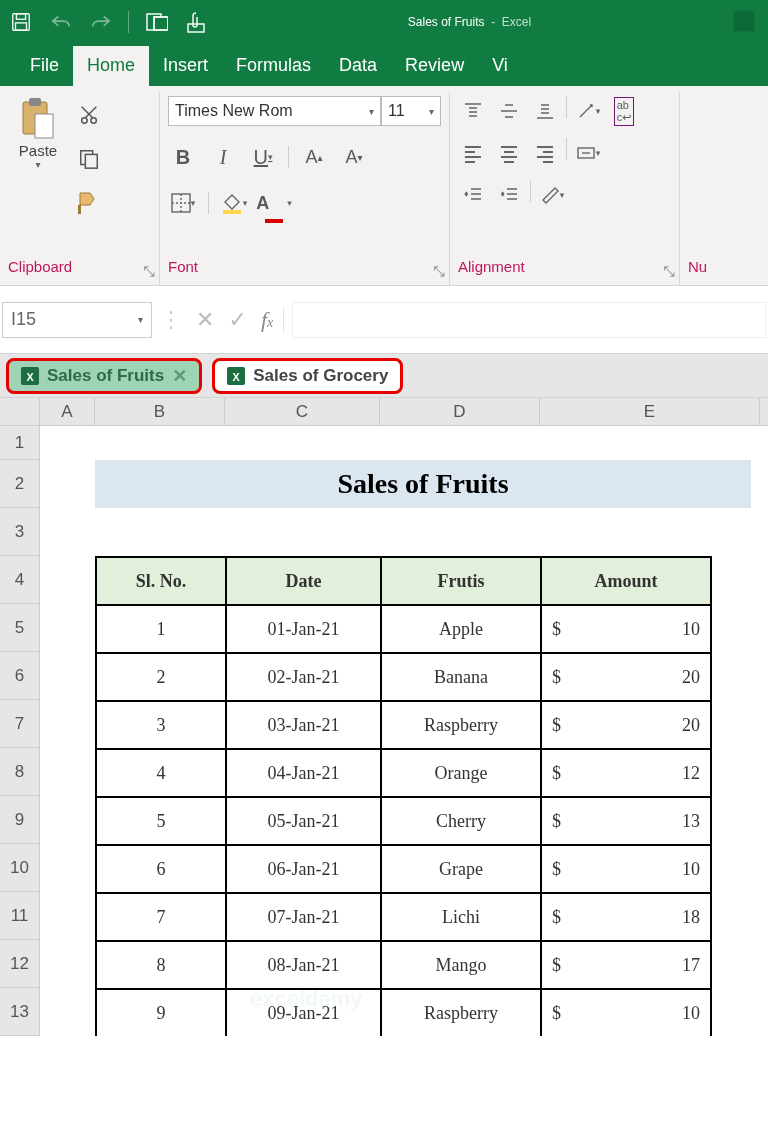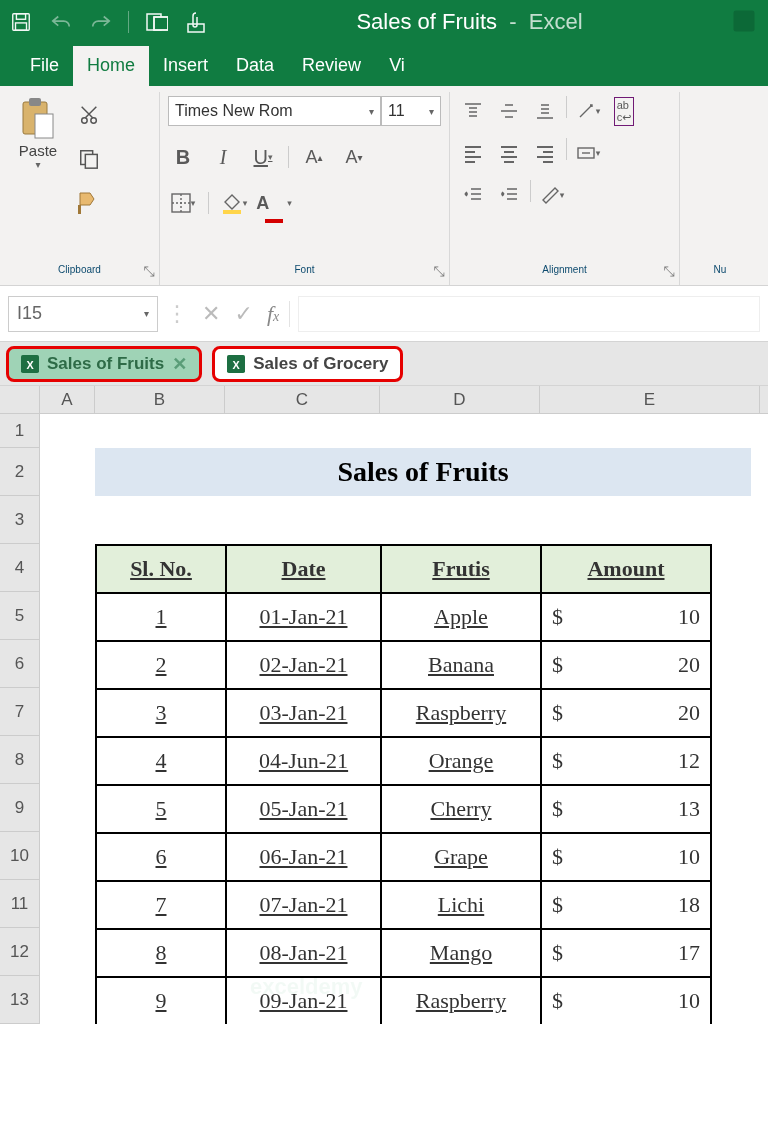--- a/index.html
+++ b/index.html
@@ -2,56 +2,56 @@
 <html><head>
 <meta charset="utf-8">
 <style>
   * { box-sizing: border-box; margin: 0; padding: 0; }
   body { font-family: "Segoe UI", Arial, sans-serif; background: #fff; width: 768px; overflow: hidden; font-size: 14px; color: #333; }
   .titlebar { background: #107c41; height: 44px; display: flex; align-items: center; color: #fff; padding: 0 8px; }
   .titlebar .qat { display: flex; align-items: center; gap: 14px; }
   .titlebar .qat .qbtn { width: 26px; height: 26px; display: flex; align-items: center; justify-content: center; opacity: 0.95; }
   .titlebar .qat .qbtn.dim { opacity: 0.45; }
   .titlebar .qat .sep { width: 1px; height: 22px; background: rgba(255,255,255,0.35); }
-  .title-text { flex: 1; text-align: center; font-size: 22px; white-space: nowrap; }
+  .title-text { flex: 1; text-align: center; font-size: 12px; white-space: nowrap; }
   .title-text .dim { opacity: 0.75; }
   .ribbon-tabs { background: #107c41; height: 42px; display: flex; align-items: flex-end; color: #fff; padding-left: 16px; }
   .ribbon-tabs .rtab { font-size: 18px; padding: 9px 14px 10px; cursor: pointer; }
   .ribbon-tabs .rtab.active { background: #f3f2f1; color: #107c41; font-weight: 400; }
   .ribbon { background: #f3f2f1; border-bottom: 1px solid #d4d4d4; height: 200px; display: flex; padding-top: 6px; position: relative; }
   .ribbon .group { display: flex; flex-direction: column; border-right: 1px solid #d8d8d8; padding: 4px 8px 4px 8px; height: 100%; position: relative; }
   .ribbon .group .body { flex: 1; display: flex; align-items: flex-start; gap: 6px; }
-  .ribbon .group .label { text-align: center; font-size: 10px; color: #0c4a6e; padding: 4px 0 6px; position: relative; }
+  .ribbon .group .label { text-align: left; font-size: 15px; color: #be185d; padding: 4px 0 6px; position: relative; }
   .ribbon .group .launcher { position: absolute; right: 2px; bottom: 6px; width: 16px; height: 16px; display:flex; align-items:center; justify-content:center; color:#777; font-size:14px;}
   .btn { display: flex; flex-direction: column; align-items: center; justify-content: center; min-width: 32px; color: #555; cursor: pointer; }
   .btn svg { display:block; }
   .btn span.lab { font-size: 15px; margin-top: 2px; color:#444;}
   .dd { font-size: 10px; color:#666; }
   .font-select { background:#fff; border:1px solid #bbb; height:30px; display:flex; align-items:center; justify-content:space-between; font-size:16px; padding:0 6px; color:#333; }
   .icon-row { display:flex; flex-wrap:wrap; gap:10px 10px; align-items:center; margin-top:10px; color:#666; }
   .ic { width:30px; height:30px; display:flex; align-items:center; justify-content:center; cursor:pointer; color:#5a5a5a;}
-  .formulabar { background:#fff; border-bottom:1px solid #d4d4d4; height:56px; display:flex; align-items:center; gap:8px; padding:0 8px; }
+  .formulabar { background:#fff; border-bottom:1px solid #d4d4d4; height:68px; display:flex; align-items:center; gap:8px; padding:0 2px; }
   .namebox { width:150px; height:36px; border:1px solid #ccc; background:#fff; display:flex; align-items:center; padding:0 8px; font-size:18px; color:#666;}
   .namebox .dd { margin-left:auto; }
   .fx-tools { display:flex; align-items:center; gap:14px; color:#bbb; font-size:22px; border-right:1px solid #e3e3e3; padding-right:10px;}
   .wb-bar { background:#e6e6e6; height:44px; display:flex; align-items:center; padding:6px 6px; gap:10px; border-bottom:1px solid #d4d4d4;}
   .wb-tab { height:36px; display:flex; align-items:center; gap:8px; padding:0 12px; border-radius:8px; border:3px solid #e60000; font-size:17px; font-weight:bold; cursor:pointer;}
   .wb-tab.active { background:#9fd3b6; color:#2e6b47; }
   .wb-tab.inactive { background:#fff; color:#444; }
   .xicon { width:18px; height:18px; }
   .col-headers { display:flex; background:#e6e6e6; border-bottom:1px solid #ccc; height:28px; }
   .corner { width:40px; border-right:1px solid #ccc; background:#e6e6e6;}
   .ch { text-align:center; border-right:1px solid #ccc; font-size:17px; color:#555; display:flex; align-items:center; justify-content:center;}
   .sheet { display:flex; }
   .rowhdrs { width:40px; background:#e6e6e6; }
   .rh { height:48px; border-bottom:1px solid #ccc; border-right:1px solid #ccc; display:flex; align-items:center; justify-content:center; font-size:17px; color:#555; }
   .rh.first { height:34px; }
   .cells { flex:1; position:relative; }
   .title-cell { position:absolute; left:55px; top:34px; width:656px; height:48px; background:#dce6f1; display:flex; align-items:center; justify-content:center; font-family:"Times New Roman",serif; font-weight:bold; font-size:28px; color:#000;}
-  table.data { position:absolute; left:55px; top:130px; border-collapse:collapse; font-family:"Times New Roman",serif; font-size:22px;text-decoration:underline; }
+  table.data { position:absolute; left:55px; top:130px; border-collapse:collapse; font-family:"Times New Roman",serif; font-size:18px; }
   table.data th, table.data td { border:2px solid #000; height:48px; text-align:center; vertical-align:middle; }
   table.data th { background:#e2efda; font-weight:bold; }
   table.data td.amt { text-align:left; padding:0 10px; display:table-cell;}
   table.data td.amt .cur { float:left; }
   table.data td.amt .val { float:right; }
   .colA{width:80px;} .colBw{width:130px;} .colCw{width:155px;} .colDw{width:160px;} .colEw{width:170px;}
   .watermark { position:absolute; left:210px; top:560px; opacity:0.06; font-size:22px; font-weight:bold; color:#3a6; pointer-events:none;}
 </style>
 </head>
 <body>
@@ -99,20 +99,21 @@
     <svg width="28" height="28" viewBox="0 0 24 24" fill="#0b5d31" opacity="0.6">
         <rect x="3" y="3" width="18" height="18" rx="2"></rect>
       </svg>
   </div>
 </div>
 
 <div class="ribbon-tabs">
   <div class="rtab">File</div>
   <div class="rtab active">Home</div>
   <div class="rtab">Insert</div>
+  <div class="rtab">Formulas</div>
   <div class="rtab">Data</div>
   <div class="rtab">Review</div>
   <div class="rtab">Vi</div>
 </div>
 
 <div class="ribbon">
 
   <div class="group" style="width:160px">
     <div class="body">
       <div class="btn" style="width:60px">
@@ -384,21 +385,21 @@
             <td>3</td>
             <td>03-Jan-21</td>
             <td>Raspberry</td>
             <td class="amt">
               <span class="cur">$</span>
               <span class="val">20</span>
             </td>
           </tr>
           <tr>
             <td>4</td>
-            <td>04-Jun-21</td>
+            <td>04-Jan-21</td>
             <td>Orange</td>
             <td class="amt">
               <span class="cur">$</span>
               <span class="val">12</span>
             </td>
           </tr>
           <tr>
             <td>5</td>
             <td>05-Jan-21</td>
             <td>Cherry</td>

